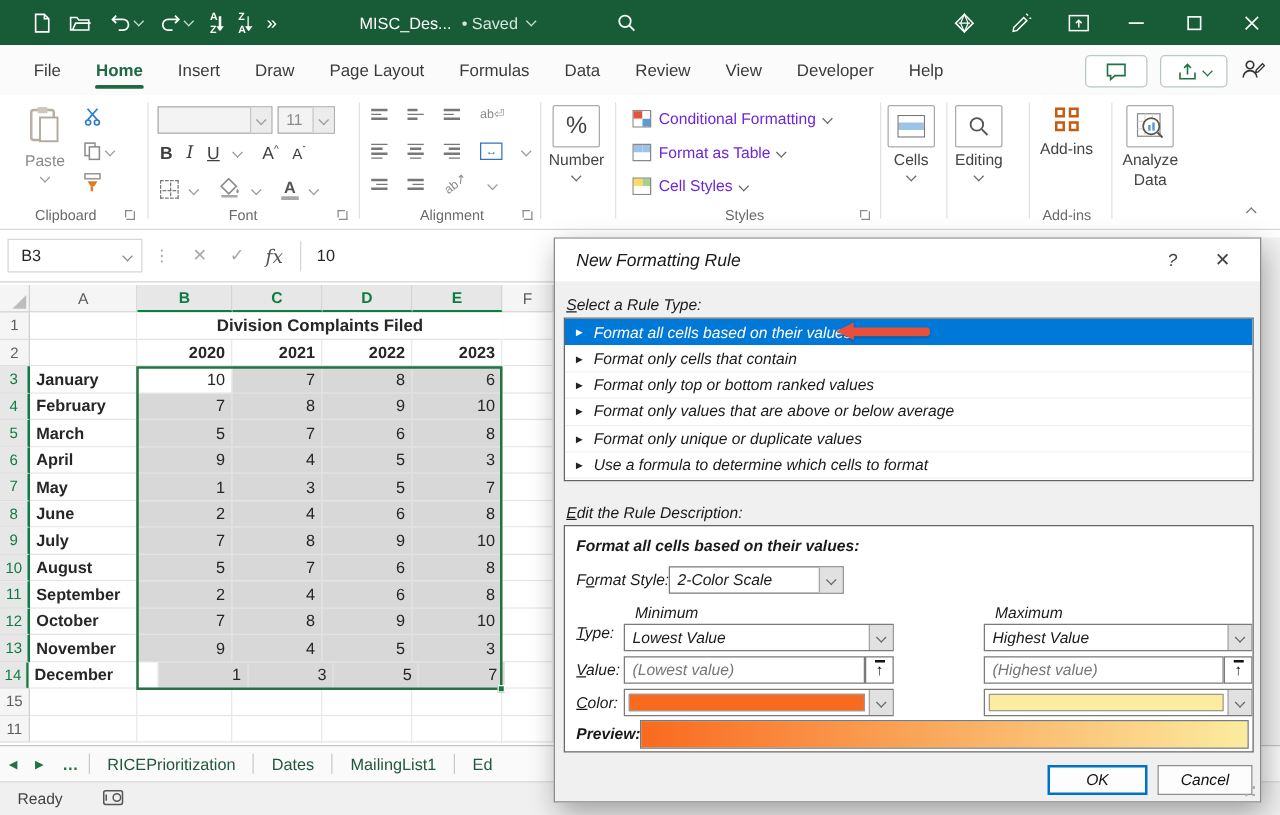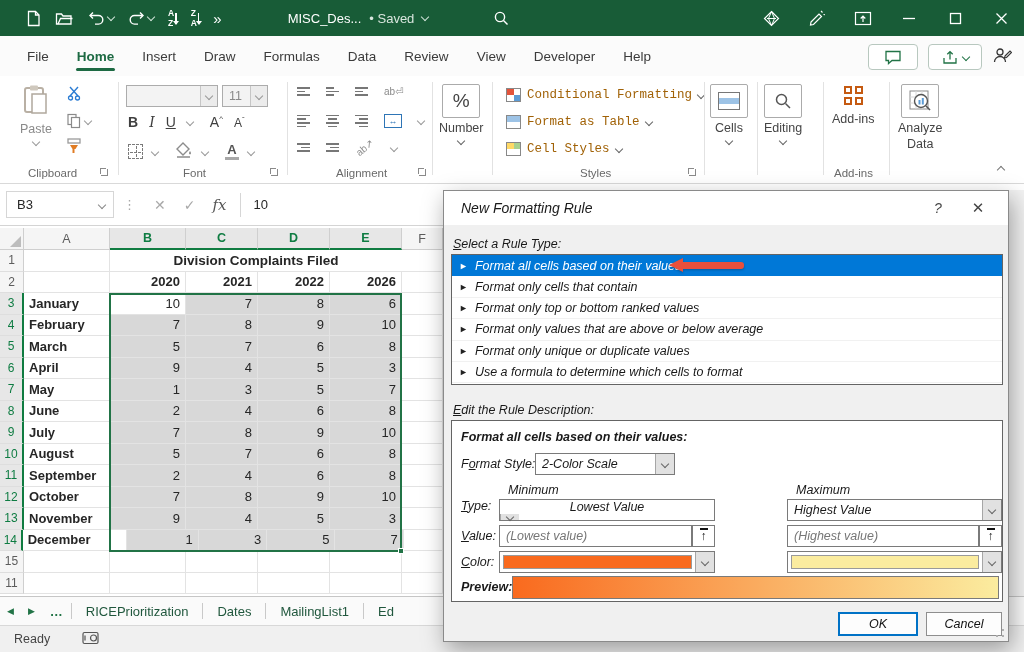--- a/index.html
+++ b/index.html
@@ -36,21 +36,21 @@
   .launcher { position:absolute; bottom:5px; width:10px; height:10px; }
   .launcher:before { content:""; position:absolute; right:2px; bottom:2px; width:6px; height:6px; border-right:1.3px solid #8a8a8a; border-bottom:1.3px solid #8a8a8a; }
   .launcher:after { content:""; position:absolute; left:0; top:0; width:5px; height:5px; border-left:1.3px solid #8a8a8a; border-top:1.3px solid #8a8a8a; }
   .chev { width:6px; height:6px; border-right:1.4px solid #666; border-bottom:1.4px solid #666; transform:rotate(45deg); display:inline-block; }
   .bigbtn { position:absolute; display:flex; flex-direction:column; align-items:center; gap:3px; }
   .iconbox { width:38px; height:34px; border:1px solid #ababab; border-radius:2px; background:#fff; display:grid; place-items:center; }
   .lines { display:flex; flex-direction:column; gap:2px; }
   .lines i { display:block; height:1.6px; background:#777; }
   .combo { display:flex; border:1px solid #acacac; background:#f3f3f3; height:22px; align-items:center; }
   .combo .cbtn { width:17px; align-self:stretch; display:grid; place-items:center; border-left:1px solid #c6c6c6; background:#ececec; }
-  .styles-row { position:absolute; display:flex; align-items:center; gap:6px; white-space:nowrap; color:#a16207;font-family:Liberation Mono, monospace; }
+  .styles-row { position:absolute; display:flex; align-items:center; gap:6px; white-space:nowrap; color:#6d28d9; }
   .minigrid { width:15px; height:14px; border:1px solid #888; display:grid; grid-template-columns:1fr 1fr; grid-template-rows:1fr 1fr; }
   .addins-ic { display:grid; grid-template-columns:8px 8px; grid-template-rows:8px 8px; gap:3px; }
   .addins-ic i { border:2px solid #C55A11; display:block; }
 
   
   #formulabar { position:absolute; left:0; top:184px; width:1024px; height:42px; background:#fff; border-bottom:1px solid #d4d4d4; display:flex; align-items:center; }
   #namebox { width:108px; height:27px; border:1px solid #d6d6d6; margin-left:6px; display:flex; align-items:center; padding-left:10px; position:relative; background:#fff; }
   #namebox .chev { position:absolute; right:8px; border-color:#888; }
   .fb-ic { color:#a9a9a9; font-size:14px; padding:0 9px; }
   .fx { font-family:"DejaVu Serif",serif; font-style:italic; color:#555; font-size:15px; padding:0 8px; }
@@ -210,20 +210,21 @@
     </span>
   </div>
 </div>
 
 <div id="menubar">
   <div id="menu-tabs">
       <div class="mtab">File</div>
       <div class="mtab active">Home</div>
       <div class="mtab">Insert</div>
       <div class="mtab">Draw</div>
+      <div class="mtab">Page Layout</div>
       <div class="mtab">Formulas</div>
       <div class="mtab">Data</div>
       <div class="mtab">Review</div>
       <div class="mtab">View</div>
       <div class="mtab">Developer</div>
       <div class="mtab">Help</div>
     </div>
 </div>
 <div class="mb-right">
   <span class="outline-btn" style="width:50px;">
@@ -520,21 +521,21 @@
         <div class="cell" style="width: 72px;"></div>
         <div class="cell" style="width: 72px;"></div>
         <div class="cell" style="width: 41px;"></div>
       </div>
       <div class="srow">
         <div class="rhdr">2</div>
         <div class="cell" style="width: 86px;"></div>
         <div class="cell num bold" style="width: 76px;">2020</div>
         <div class="cell num bold" style="width: 72px;">2021</div>
         <div class="cell num bold" style="width: 72px;">2022</div>
-        <div class="cell num bold" style="width: 72px;">2026</div>
+        <div class="cell num bold" style="width: 72px;">2023</div>
         <div class="cell" style="width: 41px;"></div>
       </div>
       <div class="srow">
         <div class="rhdr selr">3</div>
         <div class="cell monthcell" style="width: 86px;">January</div>
         <div class="cell num active" style="width: 76px;">10</div>
         <div class="cell num sel" style="width: 72px;">7</div>
         <div class="cell num sel" style="width: 72px;">8</div>
         <div class="cell num sel" style="width: 72px;">6</div>
         <div class="cell" style="width: 41px;"></div>
@@ -737,21 +738,21 @@
     <div class="dcombo" style="left:83px; top:32px; width:140px;">
       <span class="txt">2-Color Scale</span>
       <span class="cbtn2">
           <span class="chev"></span>
         </span>
     </div>
     <div style="position:absolute; left:56px; top:62px;">Minimum</div>
     <div style="position:absolute; left:344px; top:62px;">Maximum</div>
 
     <div style="position:absolute; left:9px; top:78px;"><u>T</u>ype:</div>
-    <div class="dcombo" style="left:47px; top:78px; width:216px;flex-direction:column;">
+    <div class="dcombo" style="left:47px; top:78px; width:216px;">
       <span class="txt">Lowest Value</span>
       <span class="cbtn2">
           <span class="chev"></span>
         </span>
     </div>
     <div class="dcombo" style="left:335px; top:78px; width:215px;">
       <span class="txt">Highest Value</span>
       <span class="cbtn2">
           <span class="chev"></span>
         </span>

